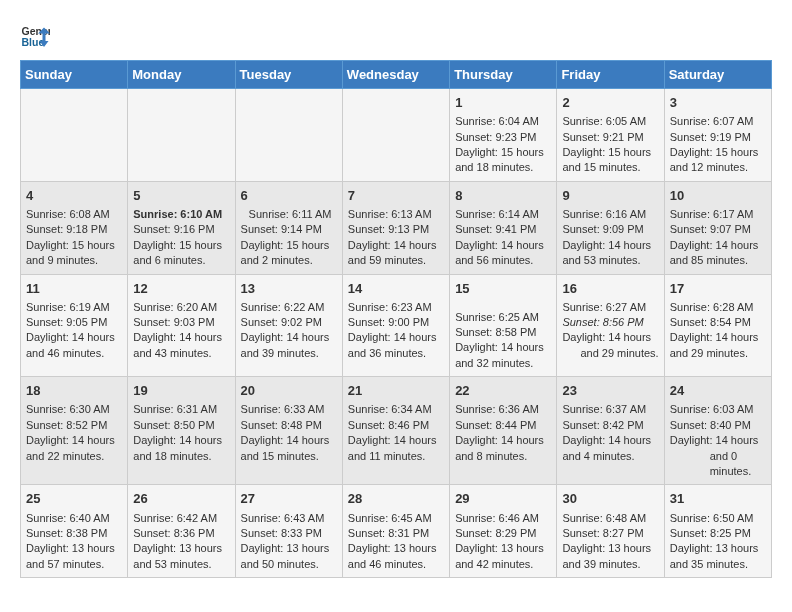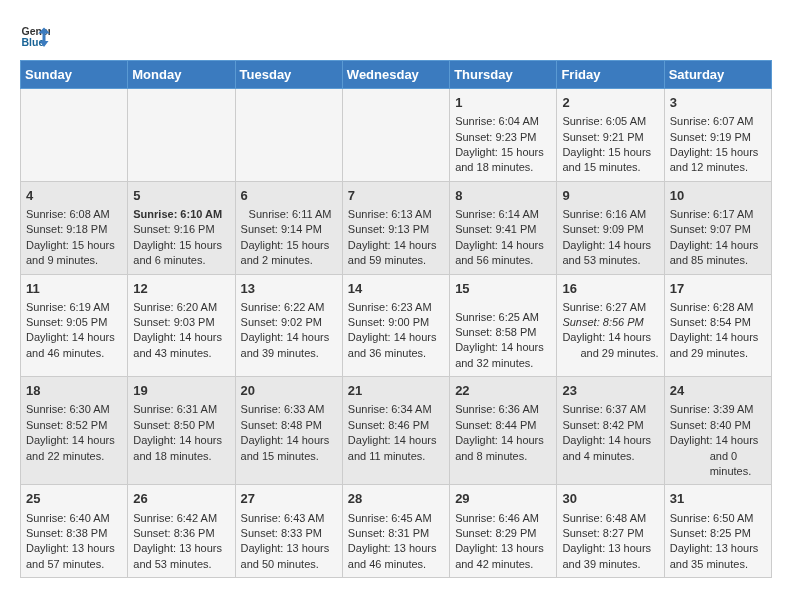--- a/index.html
+++ b/index.html
@@ -291,21 +291,21 @@
         </td>
         <td>
           <span class="day-num">23</span>
           <span style="display: block;">Sunrise: 6:37 AM</span>
           <span style="display: block;">Sunset: 8:42 PM</span>
           <span style="display: block;">Daylight: 14 hours</span>
           <span style="display: block;">and 4 minutes.</span>
         </td>
         <td>
           <span class="day-num">24</span>
-          <span style="display: block;">Sunrise: 3:39 AM</span>
+          <span style="display: block;">Sunrise: 6:03 AM</span>
           <span style="display: block;">Sunset: 8:40 PM</span>
           <span style="display: block;">Daylight: 14 hours</span>
           <span style="display: block; margin-left: 40px;">and 0 minutes.</span>
         </td>
       </tr>
       <tr>
         <td>
           <span class="day-num">25</span>
           <span style="display: block;">Sunrise: 6:40 AM</span>
           <span style="display: block;">Sunset: 8:38 PM</span>

